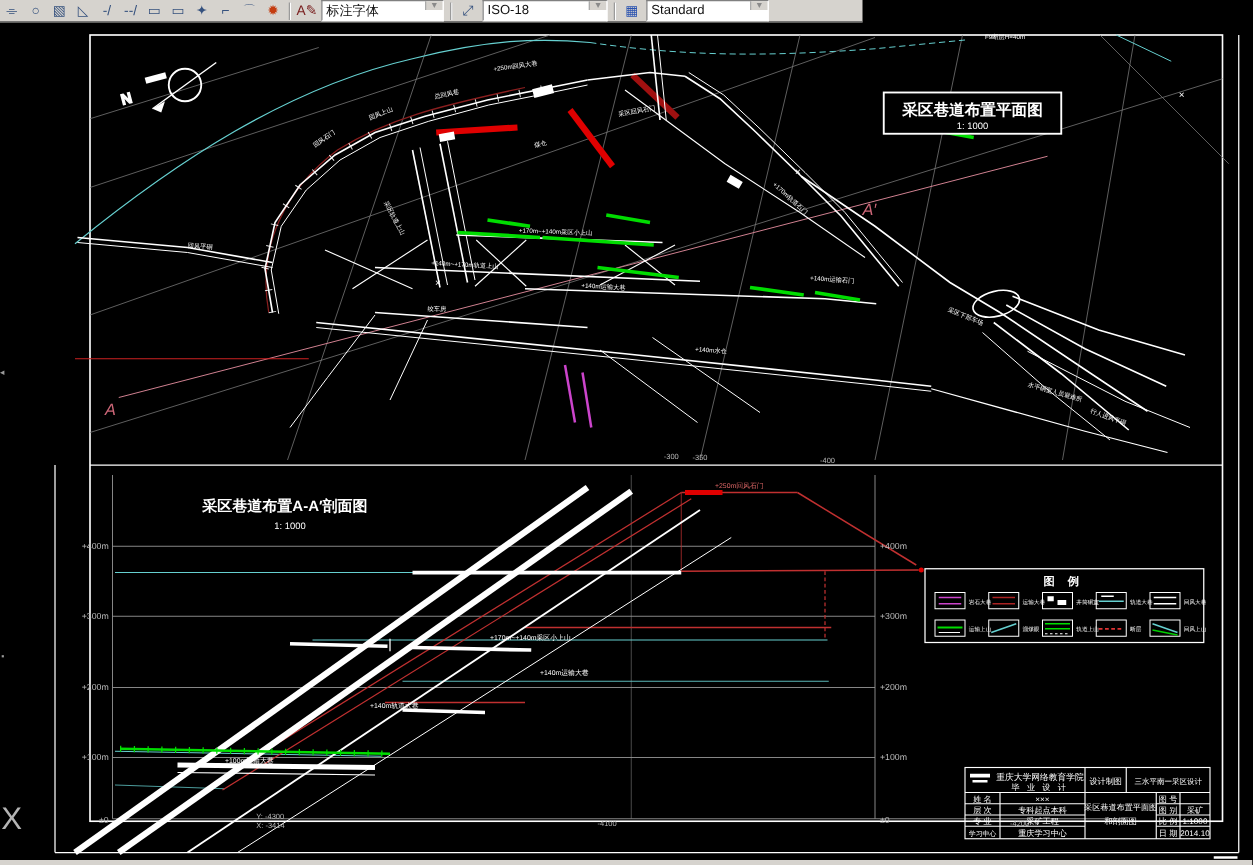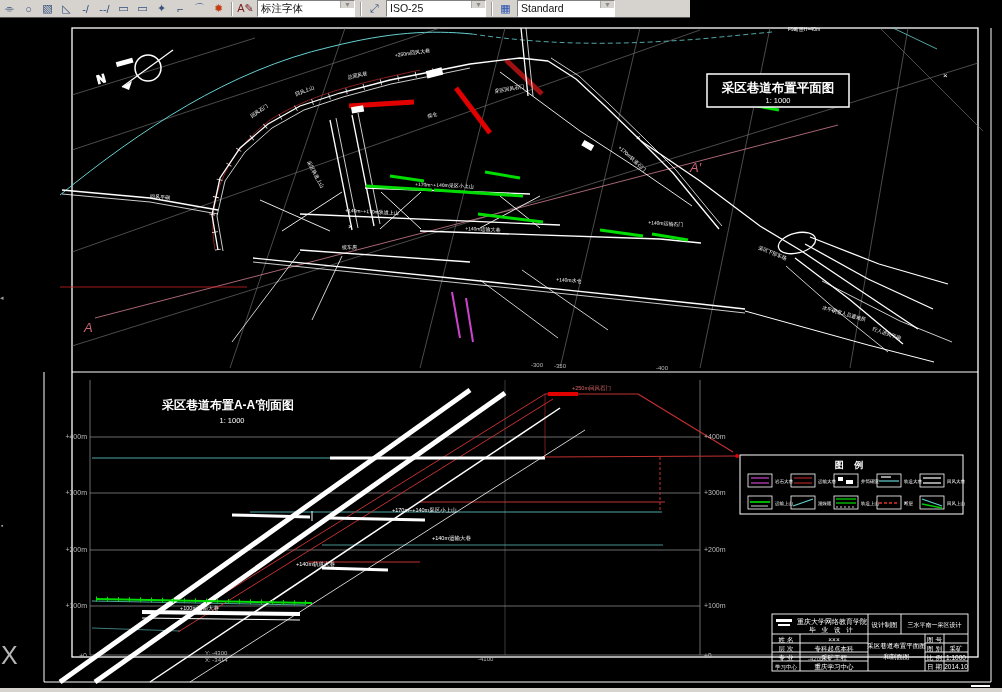--- a/index.html
+++ b/index.html
@@ -49,21 +49,21 @@
       </div>
     <div class="tb-sep"></div>
     <div class="tb-icon" style="color:#7a2020;">A✎</div>
     <div class="tb-combo" style="width:96px">
       <div class="val" style="flex:1">标注字体</div>
       <div class="arrow">▼</div>
     </div>
     <div class="tb-sep"></div>
     <div class="tb-icon">⤢</div>
     <div class="tb-combo" style="width:98px">
-      <div class="val" style="flex:1">ISO-25</div>
+      <div class="val" style="flex:1">ISO-18</div>
       <div class="arrow">▼</div>
     </div>
     <div class="tb-sep"></div>
     <div class="tb-icon" style="color:#2a52b0;">▦</div>
     <div class="tb-combo" style="width:96px">
       <div class="val" style="flex:1">Standard</div>
       <div class="arrow">▼</div>
     </div>
   </div>
 

